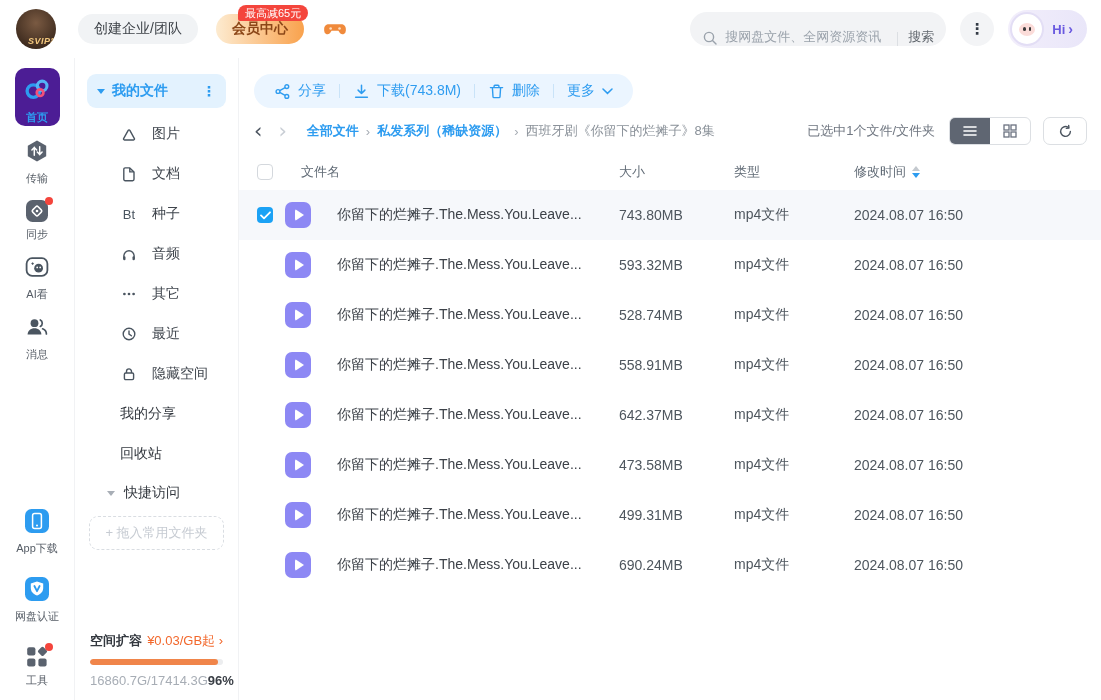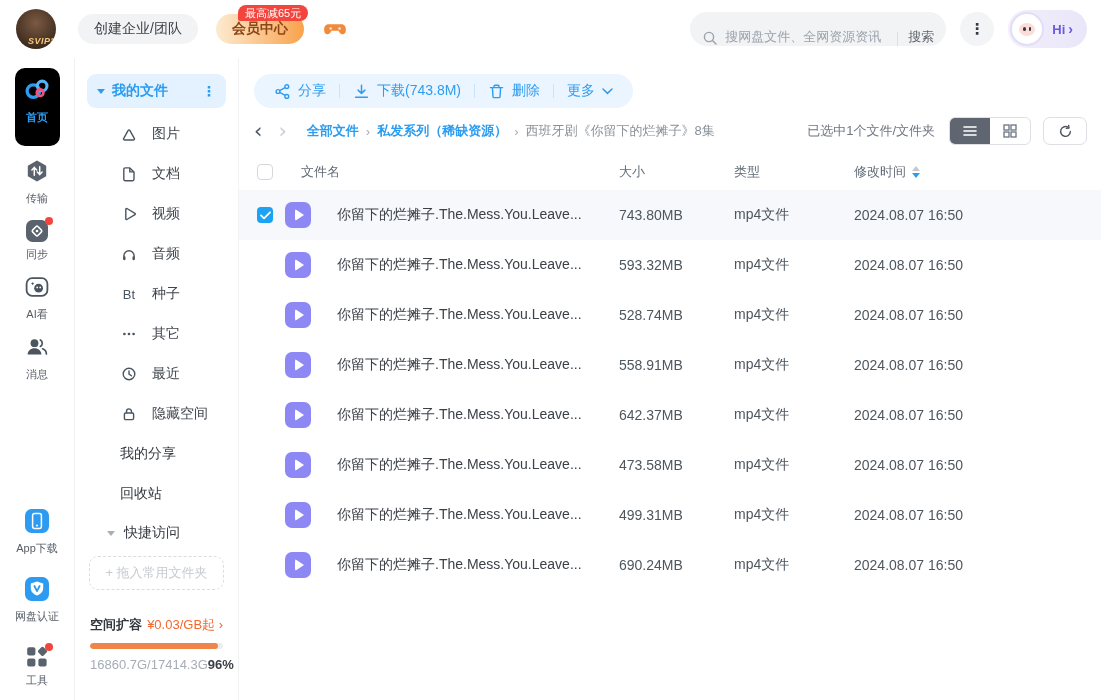--- a/index.html
+++ b/index.html
@@ -38,42 +38,42 @@
   .user-pill .hi { font-size:13px; font-weight:bold; color:#6A5AE0; margin-left:8px; }
   .user-pill .chev { color:#6A5AE0; font-size:14px; margin-left:3px; font-weight:bold; }
 
   
   .body { flex:1; display:flex; min-height:0; }
 
   
   .rail { width:75px; border-right:1px solid #F1F2F4; display:flex; flex-direction:column; align-items:center; padding:14px 0 12px; flex:none; }
   .rail-item { display:flex; flex-direction:column; align-items:center; margin-bottom:13px; cursor:default; position:relative; }
   .rail-item .lbl { font-size:11px; color:#565D66; margin-top:4px; }
-  .rail-item.active { background:#000000; border-radius:10px; padding:7px 9px 21px; margin-top:-4px; }
+  .rail-item.active { background:#4c1d95; border-radius:10px; padding:7px 9px 1px; margin-top:-4px; }
   .rail-item.active .lbl { color:#2D9CF0; font-weight:bold; }
   .rail-bottom { margin-top:auto; display:flex; flex-direction:column; align-items:center;gap:8px; }
   .red-dot { position:absolute; top:-3px; right:-5px; width:8px; height:8px; border-radius:50%; background:#F4453C; }
   .rail-item .red-dot { top:-2px; right:-4px; }
 
   
   .sidebar { width:164px; border-right:1px solid #F1F2F4; display:flex; flex-direction:column; padding-top:16px; flex:none; }
   .myfiles { margin:0 12px; height:34px; background:#E3F2FE; border-radius:9px; display:flex; align-items:center; padding:0 10px; color:#2D9CF0; }
   .tri-down-blue { width:0; height:0; border-left:4.5px solid transparent; border-right:4.5px solid transparent; border-top:5.5px solid #2D9CF0; margin-right:7px; }
   .myfiles .txt { font-size:14px; font-weight:bold; flex:1; }
   .myfiles .menu { font-size:14px; font-weight:bold; color:#2D9CF0; }
   .cat-list { margin-top:6px; }
   .cat-item { height:40px; display:flex; align-items:center; padding-left:46px; cursor:default; }
   .cat-item .cicon { width:16px; display:flex; justify-content:center; margin-right:15px; flex:none; font-size:13px; color:#4A5560; }
   .cat-item .clbl { font-size:14px; color:#3F454D; }
   .group-item { height:40px; display:flex; align-items:center; padding-left:45px; font-size:14px; color:#33383F; font-weight:500; }
   .quick-row { height:38px; display:flex; align-items:center; padding-left:32px; }
   .tri-down-gray { width:0; height:0; border-left:4.5px solid transparent; border-right:4.5px solid transparent; border-top:5.5px solid #A8AEB6; margin-right:9px; }
   .quick-row .txt { font-size:14px; color:#33383F; font-weight:500; }
   .dropzone { margin:4px 14px 0; height:34px; border:1px dashed #D9DDE2; border-radius:9px; display:flex; align-items:center; justify-content:center; font-size:13px; color:#C6CBD2; }
-  .storage { margin-top:auto; padding:0 15px 28px; }
+  .storage { margin-top:auto; padding:0 15px 12px; }
   .storage .row1 { display:flex; align-items:center; justify-content:space-between; margin-bottom:9px; }
   .storage .expand { font-size:13px; font-weight:bold; color:#33383F; }
   .storage .price { font-size:13px; color:#F2682C; }
   .bar { height:6px; border-radius:3px; background:#ECEDEF; overflow:hidden; }
   .bar .fill { height:100%; border-radius:3px; background:#F0854A; }
   .storage .row2 { margin-top:8px; font-size:13px; color:#A7ADB5; }
   .storage .row2 b { color:#3A3F46; }
 
   
   .main { flex:1; padding-top:16px; display:flex; flex-direction:column; min-width:0; }
@@ -265,40 +265,32 @@
         <div class="cat-item">
           <span class="cicon">
               <svg width="16" height="16" viewBox="0 0 16 16">
                 <path d="M4.2 1.9h4.6L13 5.9v7.4c0 .8-.6 1.4-1.4 1.4H4.2c-.8 0-1.4-.6-1.4-1.4V3.3c0-.8.6-1.4 1.4-1.4z" fill="none" stroke="#4A5560" stroke-width="1.4" stroke-linejoin="round"></path>
                 <path d="M8.8 2v3.9H13" fill="none" stroke="#4A5560" stroke-width="1.4"></path>
               </svg>
             </span>
           <span class="clbl">文档</span>
         </div>
         <div class="cat-item">
-          <span class="cicon">
-              <svg width="16" height="16" viewBox="0 0 16 16">
-                <path d="M4.8 3.1v9.8a.7.7 0 0 0 1.06.6l8.1-4.9a.7.7 0 0 0 0-1.2l-8.1-4.9a.7.7 0 0 0-1.06.6z" fill="none" stroke="#4A5560" stroke-width="1.4" stroke-linejoin="round"></path>
-              </svg>
-            </span>
-          <span class="clbl">视频</span>
+          <span class="cicon" style="font-size:13px;">Bt</span>
+          <span class="clbl">种子</span>
         </div>
         <div class="cat-item">
           <span class="cicon">
               <svg width="16" height="16" viewBox="0 0 16 16">
                 <path d="M2.9 12.6V9.8a5.1 5.1 0 0 1 10.2 0v2.8" fill="none" stroke="#4A5560" stroke-width="1.4" stroke-linecap="round"></path>
                 <rect x="2.2" y="10.3" width="2.3" height="4" rx="1.15" fill="#4A5560"></rect>
                 <rect x="11.5" y="10.3" width="2.3" height="4" rx="1.15" fill="#4A5560"></rect>
               </svg>
             </span>
           <span class="clbl">音频</span>
-        </div>
-        <div class="cat-item">
-          <span class="cicon" style="font-size:13px;">Bt</span>
-          <span class="clbl">种子</span>
         </div>
         <div class="cat-item">
           <span class="cicon">
               <svg width="16" height="16" viewBox="0 0 16 16">
                 <circle cx="3.4" cy="8" r="1.35" fill="#4A5560"></circle>
                 <circle cx="8" cy="8" r="1.35" fill="#4A5560"></circle>
                 <circle cx="12.6" cy="8" r="1.35" fill="#4A5560"></circle>
               </svg>
             </span>
           <span class="clbl">其它</span>

